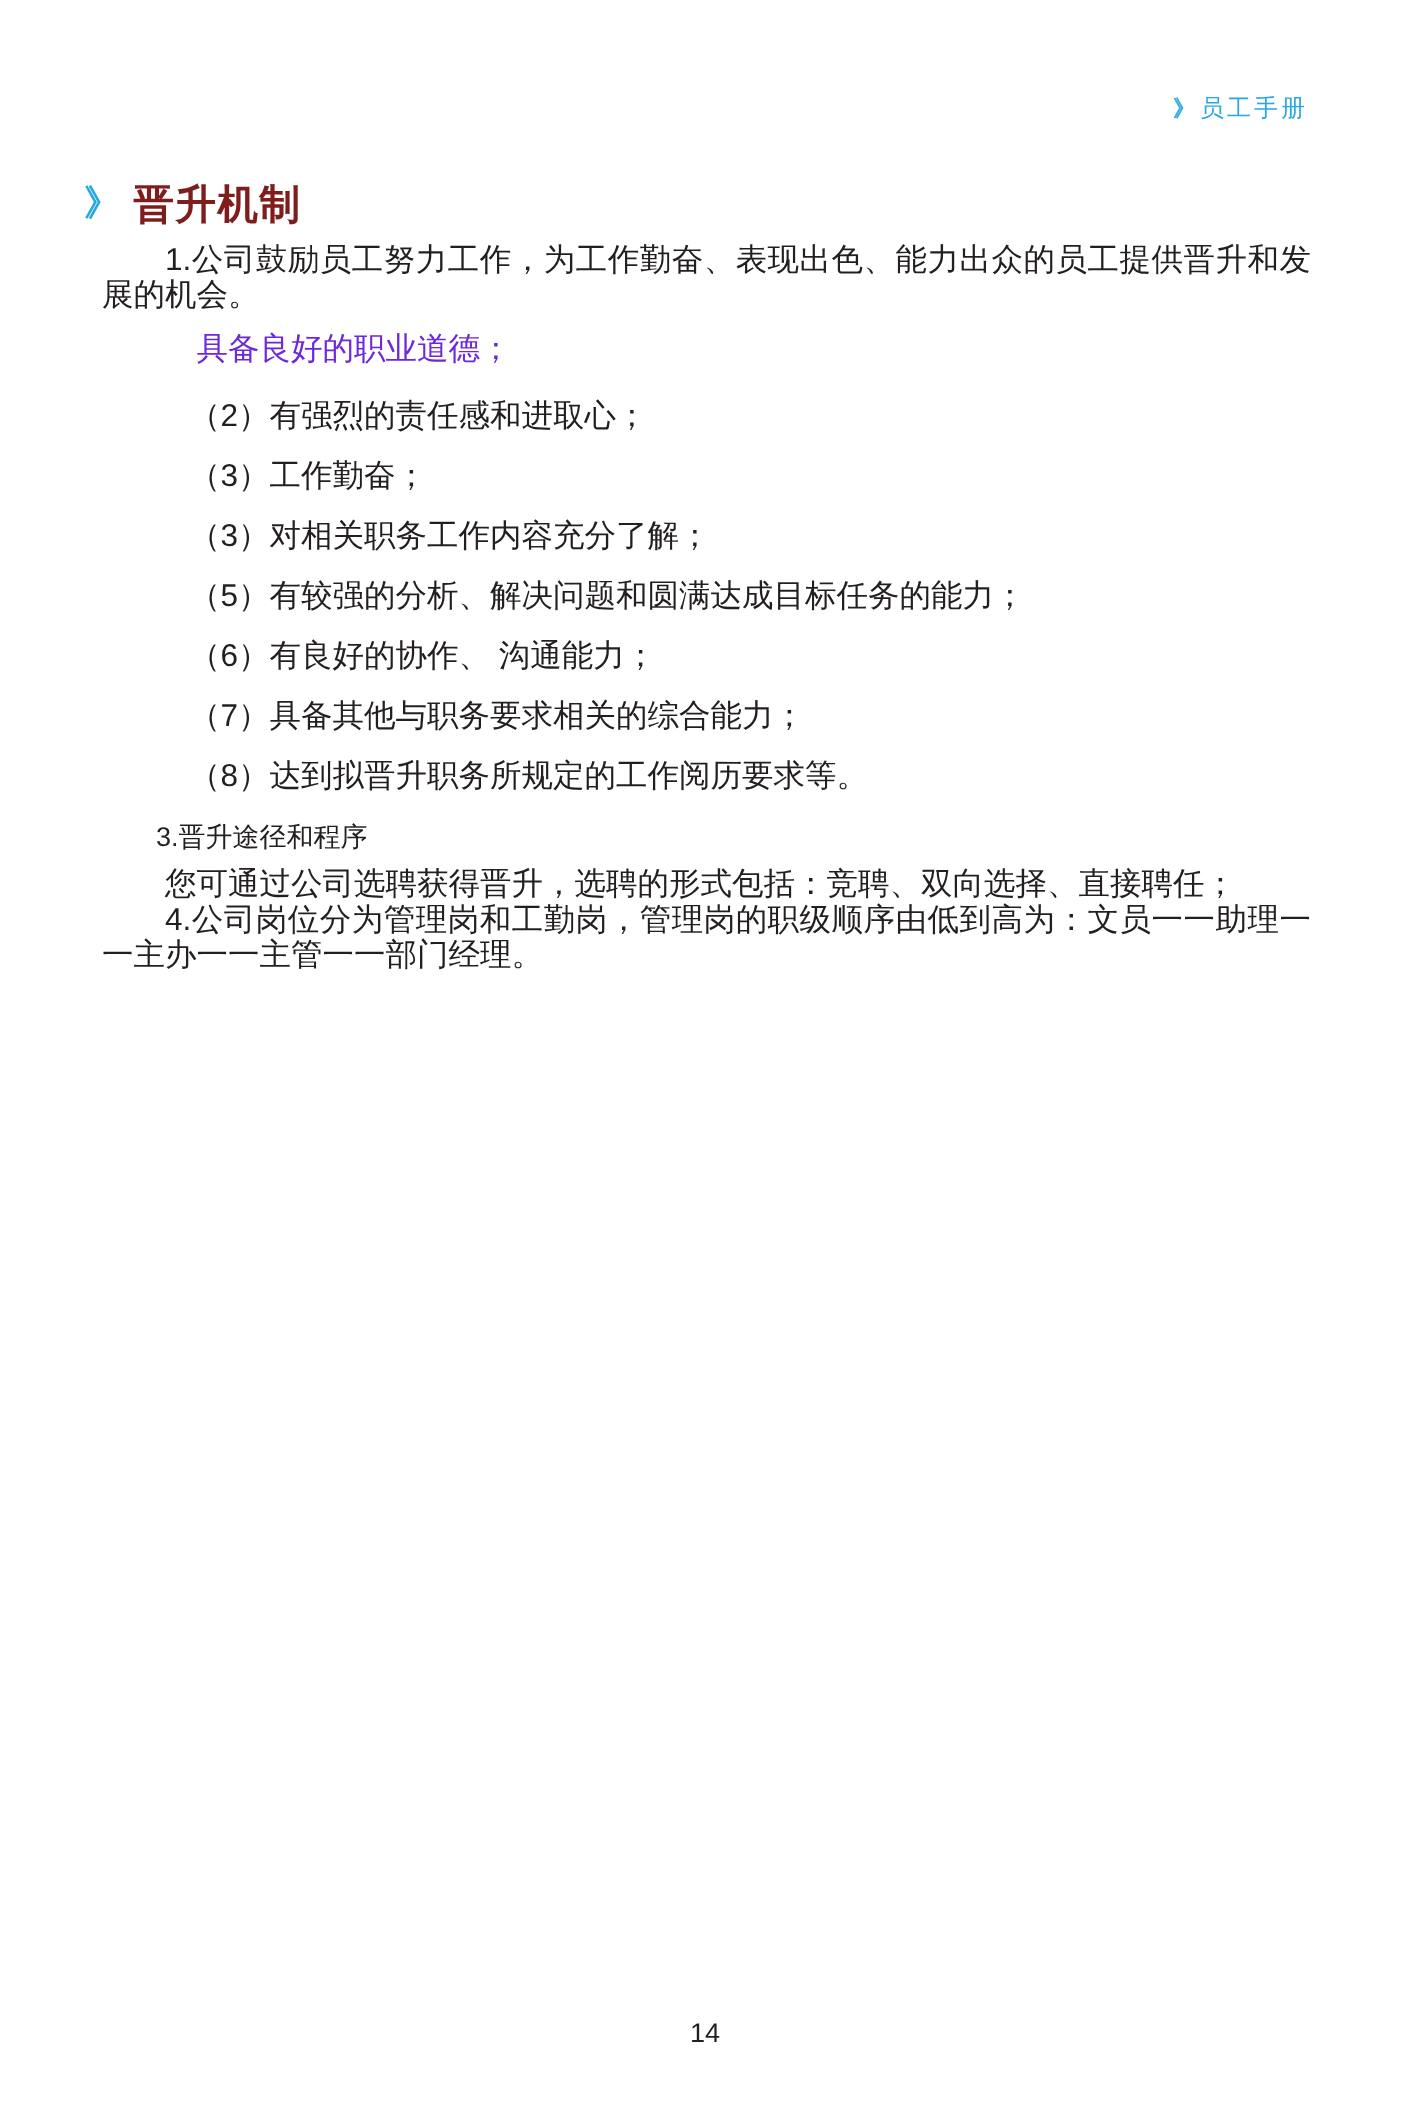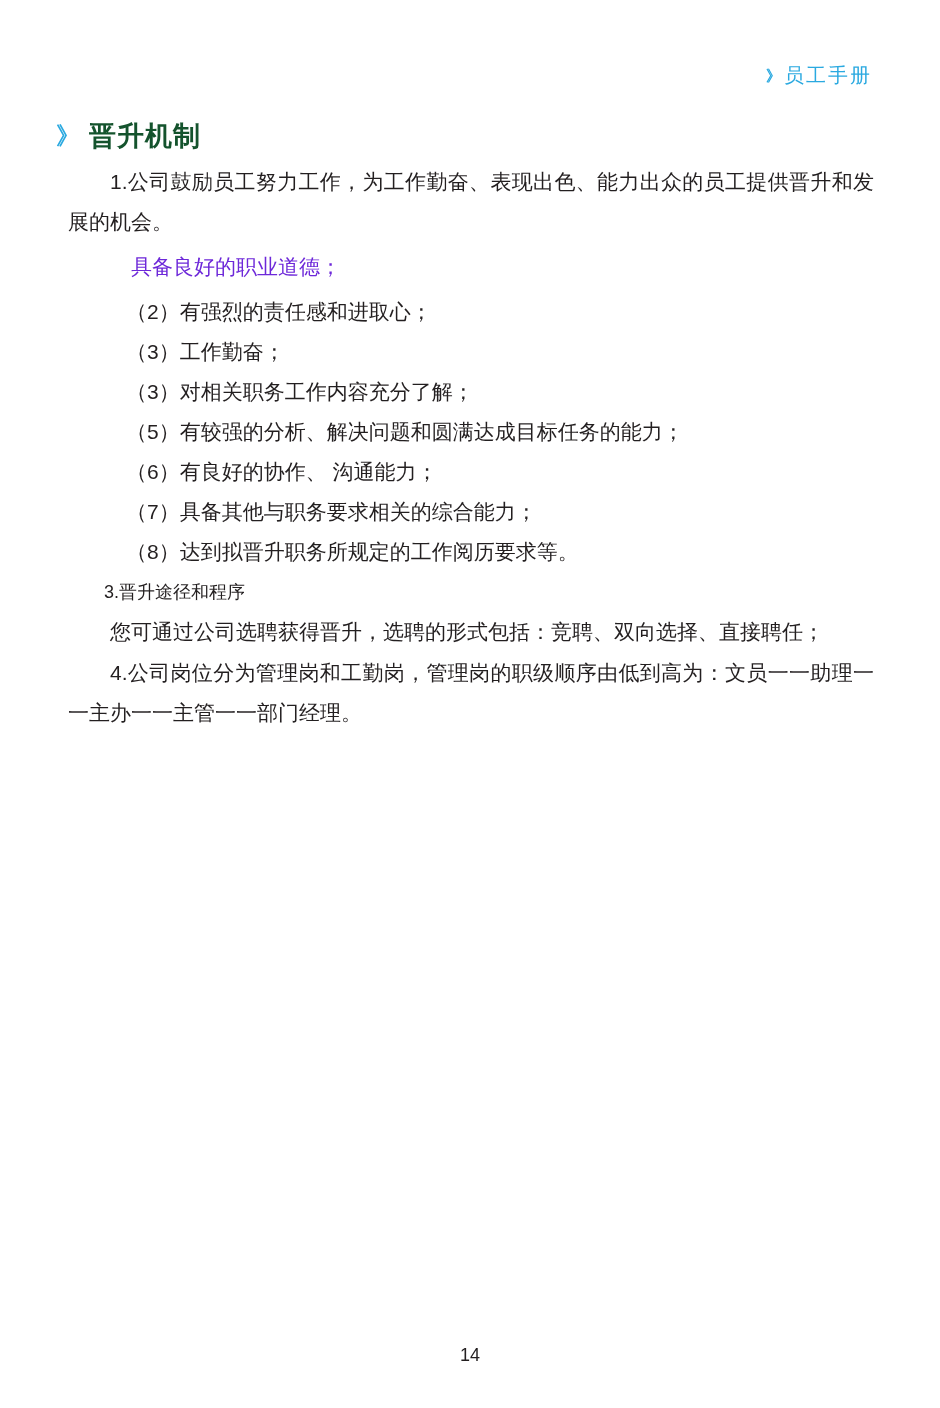--- a/index.html
+++ b/index.html
@@ -33,21 +33,21 @@
   }
   .header .chev {
     color: #2aa9e0;
     font-size: 15px;
     letter-spacing: -3px;
     line-height: 1;
     font-weight: bold;
   }
   .header .htext {
     color: #2aa9e0;
-    font-size: 20px;
+    font-size: 16px;
     letter-spacing: 2px;
   }
 
   
   .title-row {
     position: absolute;
     top: 118px;
     left: 56px;
     display: flex;
     align-items: center;
@@ -57,35 +57,35 @@
     color: #2aa9e0;
     font-size: 24px;
     letter-spacing: -5px;
     line-height: 1;
     font-weight: bold;
     padding-right: 6px;
   }
   .title-row .ttext {
     font-size: 27px;
     font-weight: bold;
-    color: #14532d;
+    color: #7f1d1d;
     letter-spacing: 1px;
   }
 
   
   .content {
     position: absolute;
     top: 162px;
     left: 68px;
     width: 806px;
   }
   p.para {
     margin: 0 0 1px 0;
     font-size: 21px;
-    line-height: 40px;
+    line-height: 23px;
     color: #231f20;
     text-align: justify;
     text-justify: inter-character;
   }
   p.indent2 {
     text-indent: 2em;
   }
   p.item {
     margin: 0;
     font-size: 21px;

